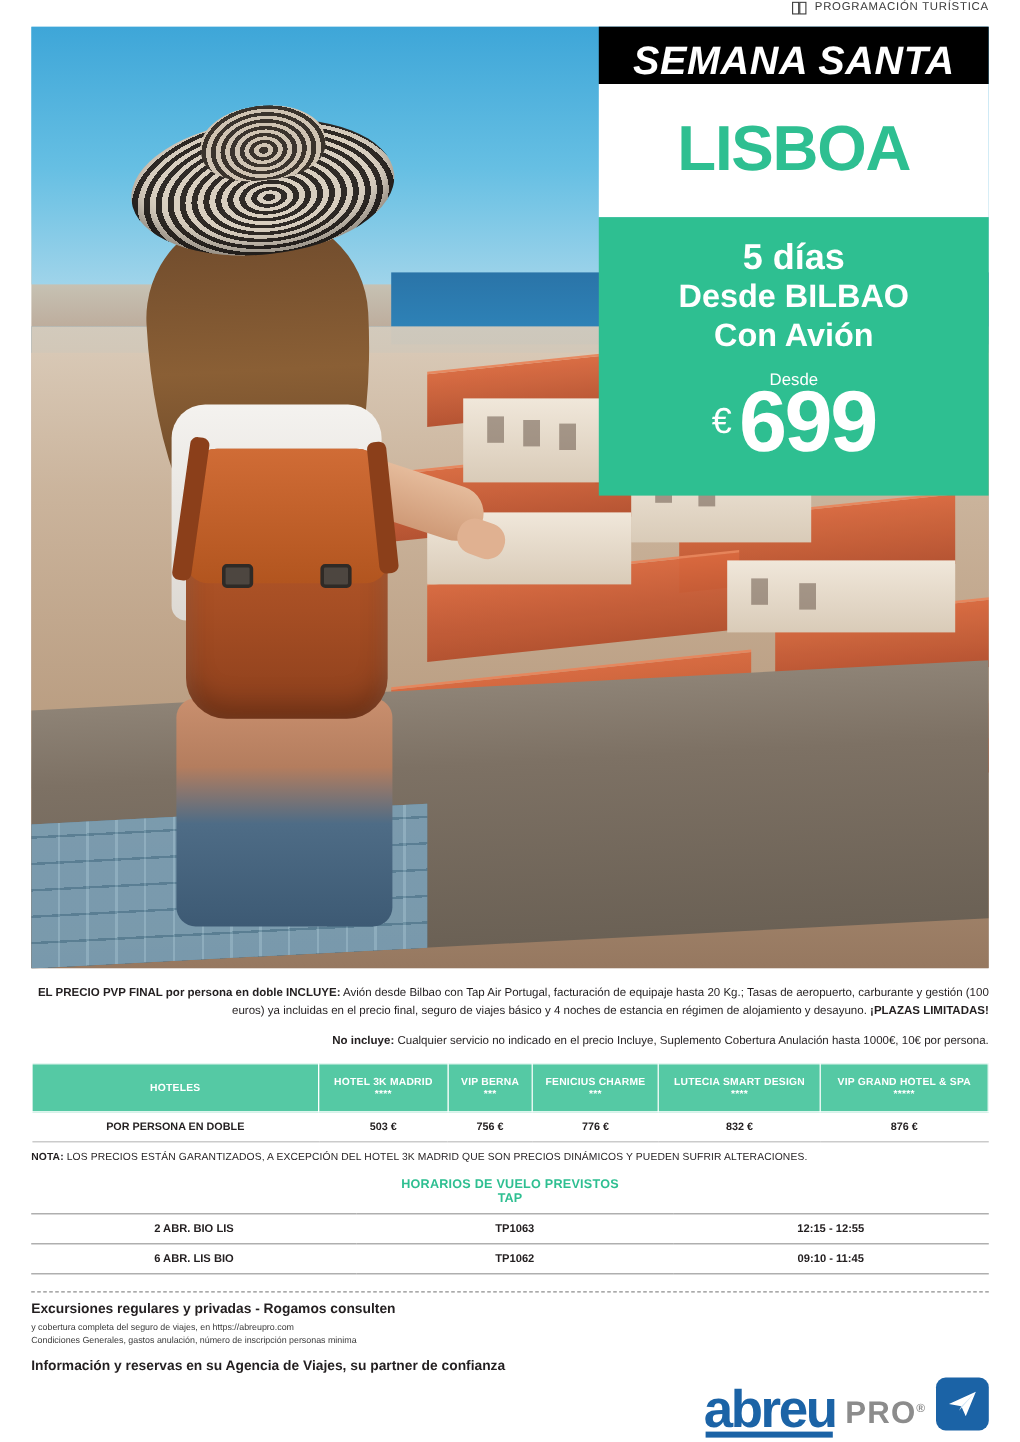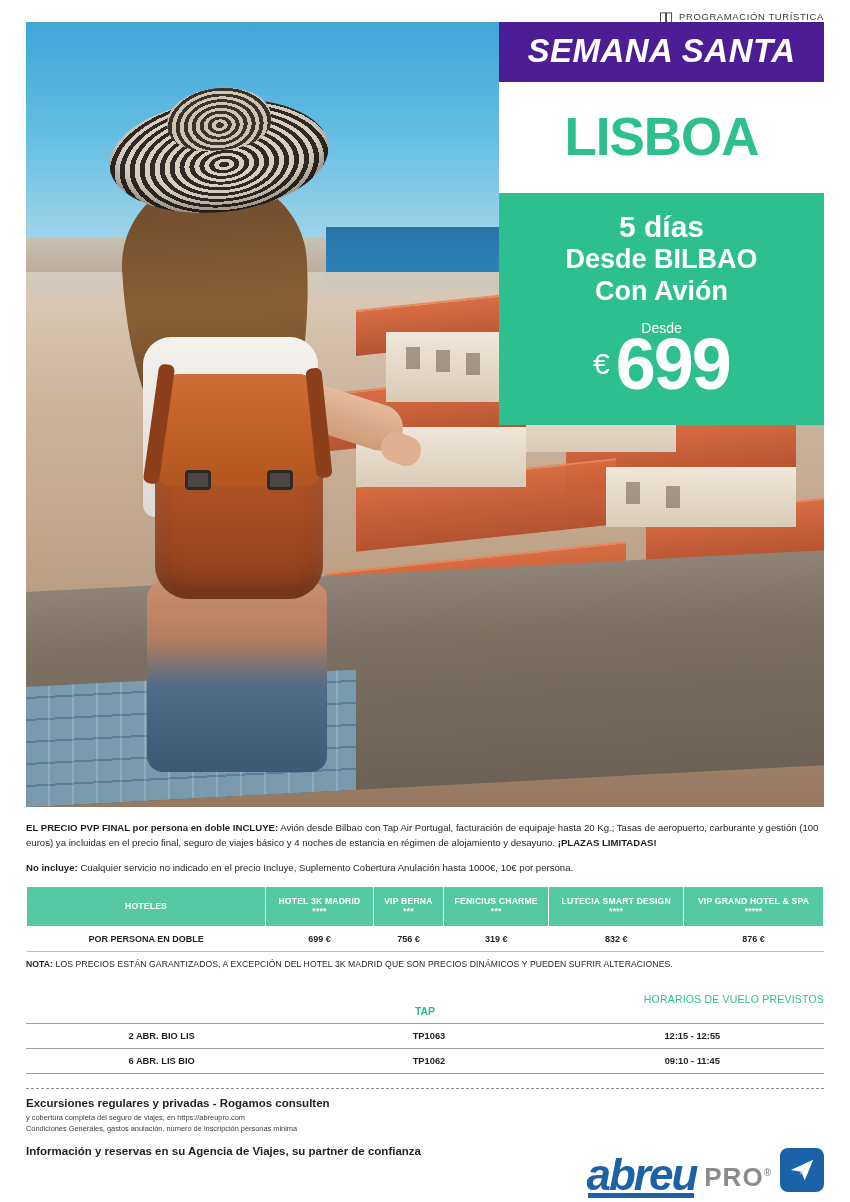--- a/index.html
+++ b/index.html
@@ -10,21 +10,21 @@
     font-family: "Liberation Sans", sans-serif;
     color: #231f20;
     position: relative;
     overflow: hidden;
   }
 
   
   .topbar {
     height: 22px;
     display: flex;
-    align-items: flex-end;
+    align-items: flex-start;
     justify-content: flex-end;
     padding: 0 26px 0 0;
     gap: 6px;
   }
   .topbar .label {
     font-size: 9.5px;
     letter-spacing: .6px;
     color: #3b3b3b;
   }
   .book-icon { width: 13px; height: 12px; display: block; }
@@ -168,27 +168,27 @@
     border-radius: 16px;
   }
 
   
   .panel {
     position: absolute;
     right: 0; top: 0;
     width: 325px;
   }
   .banner-green {
-    background: #4c1d95;
+    background: #000000;
     color: #ffffff;
     text-align: center;
     font-size: 33px;
     font-weight: 700;
     letter-spacing: .5px;
-    padding: 10px 0 12px;
+    padding: 10px 0 0;
     font-style: italic;
     transform: skewX(-0deg);
   }
   .banner-white {
     background: #ffffff;
     text-align: center;
     padding: 28px 0 30px;
   }
   .banner-white .city-name {
     color: #2ebf91;
@@ -219,21 +219,21 @@
   .salida {
     font-size: 22px;
     font-weight: 800;
     letter-spacing: .2px;
     margin: 10px 0 14px;
   }
   .para {
     font-size: 9.6px;
     line-height: 1.55;
     margin-bottom: 10px;
-    text-align: left;
+    text-align: right;
   }
   .para b { font-weight: 700; }
 
   
   table.rates {
     width: 100%;
     border-collapse: collapse;
     margin-top: 10px;
     font-size: 9px;
   }
@@ -259,25 +259,25 @@
   table.rates td.first { font-weight: 700; }
   .nota {
     font-size: 8.6px;
     margin-top: 7px;
     letter-spacing: .1px;
   }
   .nota b { font-weight: 700; }
 
   
   .flights-title {
-    text-align: right;
+    text-align: center;
     color: #2ebf91;
-    font-weight: 400;
+    font-weight: 700;
     font-size: 10.5px;
-    margin-top: 24px;
+    margin-top: 12px;
     letter-spacing: .2px;
   }
   .flights-sub {
     text-align: center;
     color: #2ebf91;
     font-weight: 800;
     font-size: 10.5px;
     margin-bottom: 6px;
   }
   table.flights {
@@ -323,21 +323,20 @@
     display: flex;
     align-items: flex-end;
     gap: 8px;
   }
   .abreu {
     font-size: 44px;
     font-weight: 800;
     color: #1b63a6;
     letter-spacing: -2px;
     line-height: .8;
-    font-style: italic;
     position: relative;
   }
   .abreu::after {
     content: "";
     position: absolute;
     left: 2px; right: 2px; bottom: -6px;
     height: 5px;
     background: #1b63a6;
   }
   .pro {
@@ -454,23 +453,23 @@
         <th>HOTEL 3K MADRID ****</th>
         <th>VIP BERNA ***</th>
         <th>FENICIUS CHARME ***</th>
         <th>LUTECIA SMART DESIGN ****</th>
         <th>VIP GRAND HOTEL &amp; SPA *****</th>
       </tr>
     </thead>
     <tbody>
       <tr>
         <td class="first">POR PERSONA EN DOBLE</td>
-        <td>699 €</td>
+        <td>503 €</td>
         <td>756 €</td>
-        <td>319 €</td>
+        <td>776 €</td>
         <td>832 €</td>
         <td>876 €</td>
       </tr>
     </tbody>
   </table>
 
   <p class="nota">
     <b>NOTA:</b><span> LOS PRECIOS ESTÁN GARANTIZADOS, A EXCEPCIÓN DEL HOTEL 3K MADRID QUE SON PRECIOS DINÁMICOS Y PUEDEN SUFRIR ALTERACIONES.</span>
   </p>
 

